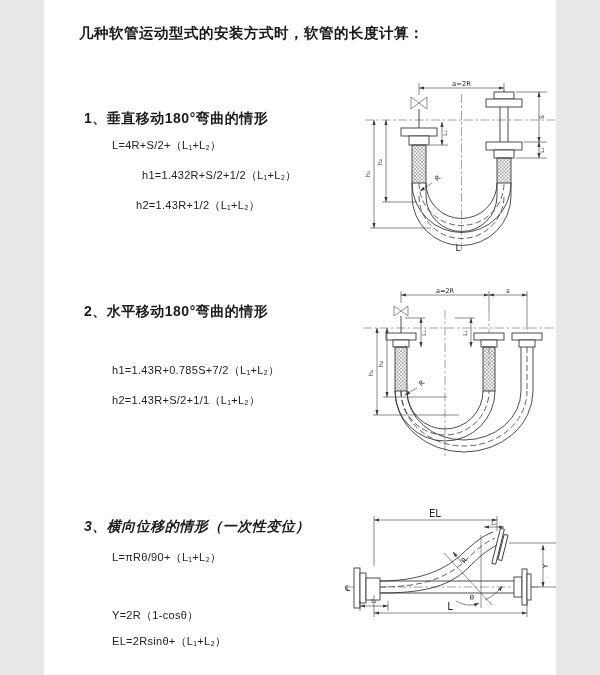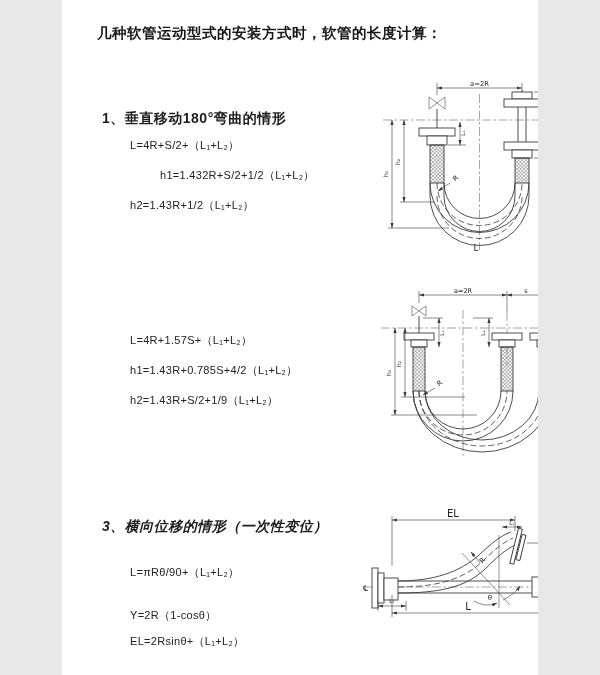--- a/index.html
+++ b/index.html
@@ -1,17 +1,17 @@
 <!DOCTYPE html>
 <html><head>
 <meta charset="utf-8">
 <style>
   html,body{margin:0;padding:0;background:#e8e8e8;}
   .page{
-    position:relative;width:476px;height:675px;margin:0 auto;
+    position:relative;width:512px;height:675px;margin:0 auto;
     background:#ffffff;overflow:hidden;
     font-family:"Liberation Sans","DejaVu Sans",sans-serif;
     color:#1f1f1f;
   }
   .title{
     position:absolute;left:35px;top:24px;
     font-size:14.5px;font-weight:600;letter-spacing:0.5px;color:#181818;
   }
   .sec-head{
     position:absolute;left:40px;
@@ -33,28 +33,28 @@
 </head>
 <body>
 
 <div class="page">
 
   <div class="title">几种软管运动型式的安装方式时，软管的长度计算：</div>
 
   <div class="sec-head" style="top:110px;">1、垂直移动180°弯曲的情形</div>
   <div class="formula" style="top:138px;">L=4R+S/2+（L₁+L₂）</div>
   <div class="formula" style="top:168px;padding-left:30px;">h1=1.432R+S/2+1/2（L₁+L₂）</div>
-  <div class="formula" style="top:198px;">h2=1.43R+1/2（L₁+L₂）</div>
-
-  <div class="formula" style="top:333px;">L=4R+1.57S+（L₁+L₂）</div>
-  <div class="formula" style="top:363px;">h1=1.43R+0.785S+4/2（L₁+L₂）</div>
-  <div class="formula" style="top:393px;">h2=1.43R+S/2+1/9（L₁+L₂）</div>
+  <div class="formula" style="top:198px;margin-left:24px;">h2=1.43R+1/2（L₁+L₂）</div>
+
+  <div class="sec-head" style="top:303px;">2、水平移动180°弯曲的情形</div>
+  <div class="formula" style="top:363px;">h1=1.43R+0.785S+7/2（L₁+L₂）</div>
+  <div class="formula" style="top:393px;">h2=1.43R+S/2+1/1（L₁+L₂）</div>
 
   <div class="sec-head" style="top:518px;font-style:italic;">3、横向位移的情形（一次性变位）</div>
-  <div class="formula" style="top:550px;margin-top:15px;">L=πRθ/90+（L₁+L₂）</div>
+  <div class="formula" style="top:550px;">L=πRθ/90+（L₁+L₂）</div>
   <div class="formula" style="top:580px;margin-top:28px;">Y=2R（1-cosθ）</div>
   <div class="formula" style="top:610px;margin-top:24px;">EL=2Rsinθ+（L₁+L₂）</div>
 
   <svg style="left:315px;top:78px;" width="275" height="175" viewBox="0 0 275 175">
     <defs>
       <marker id="ar1" viewBox="0 0 8 8" refX="7.6" refY="4" markerWidth="9" markerHeight="9" orient="auto-start-reverse">
         <path d="M0,1.6 L8,4 L0,6.4 z" fill="#3a3a3a"></path>
       </marker>
       <pattern id="hp1" width="3.5" height="3.5" patternUnits="userSpaceOnUse">
         <path d="M0,0 L3.5,3.5 M3.5,0 L0,3.5" stroke="#6a6a6a" stroke-width="0.5"></path>

